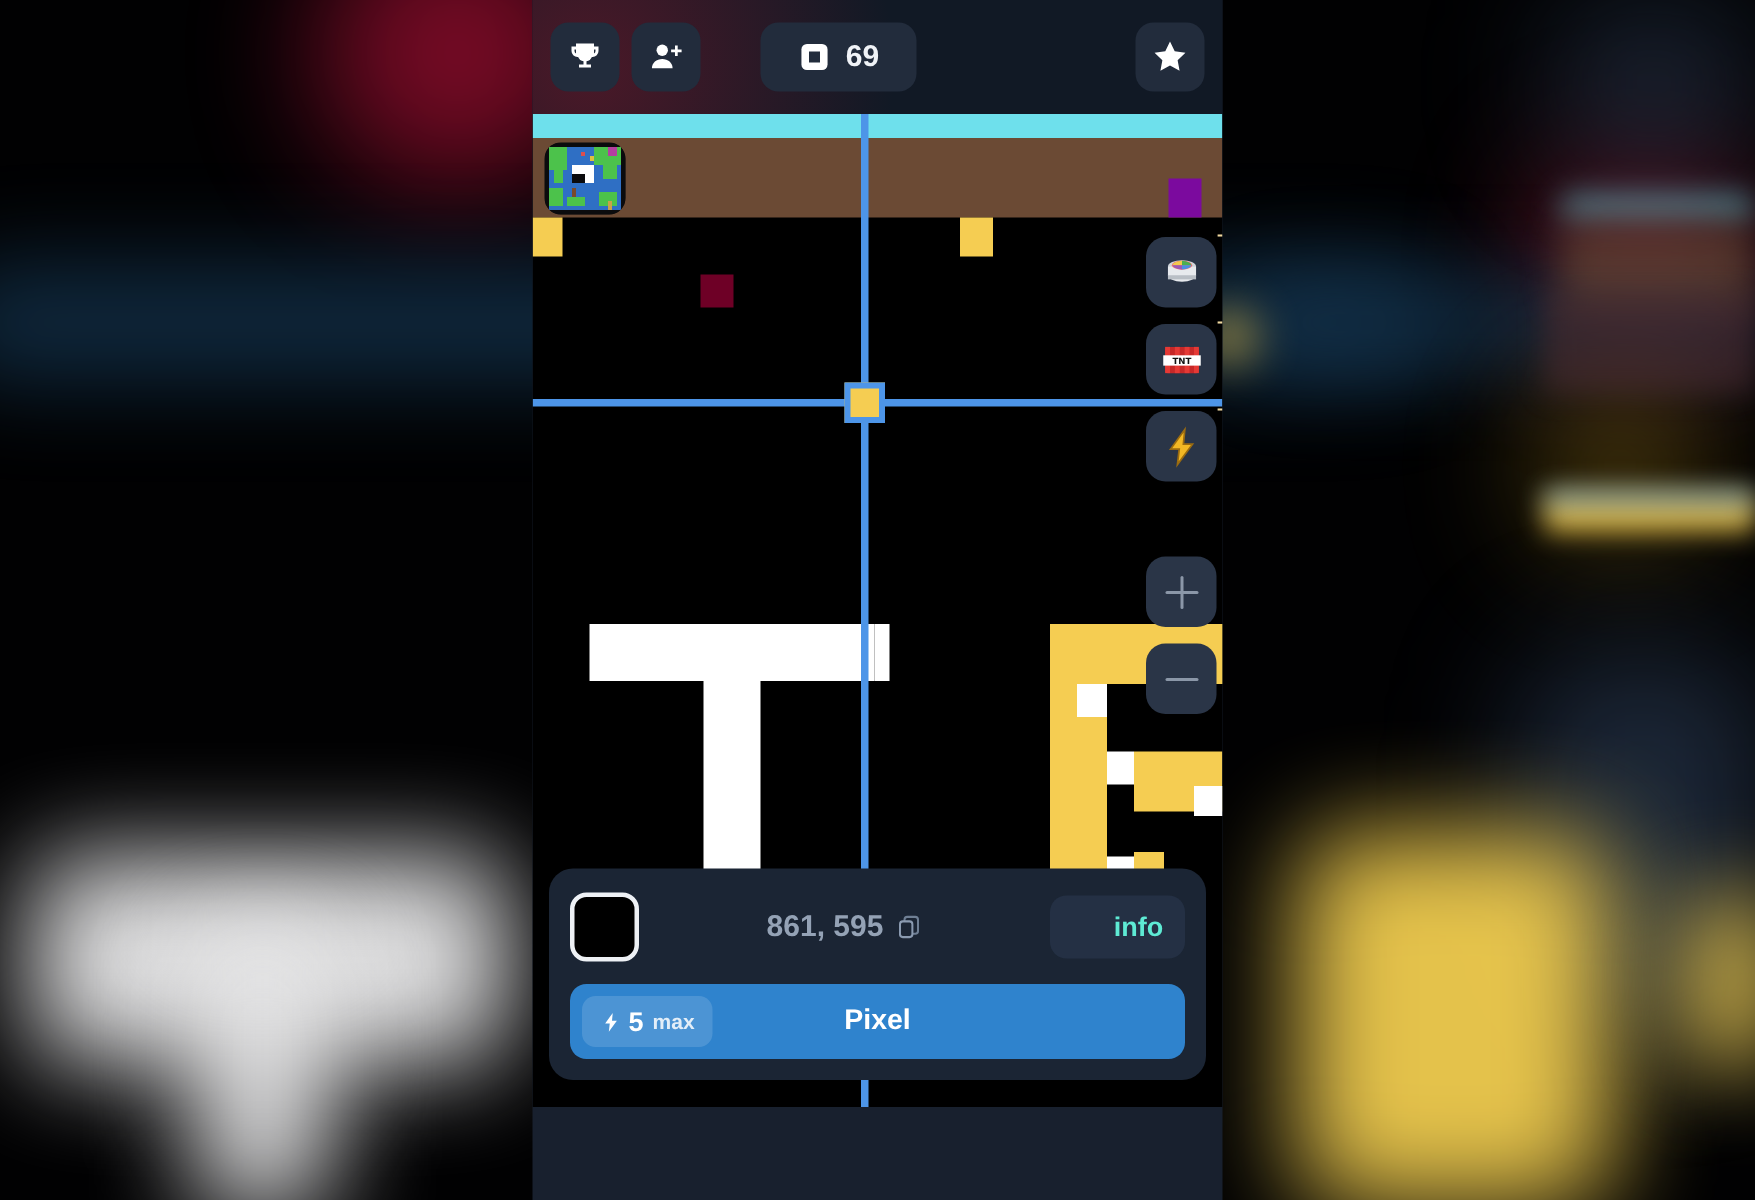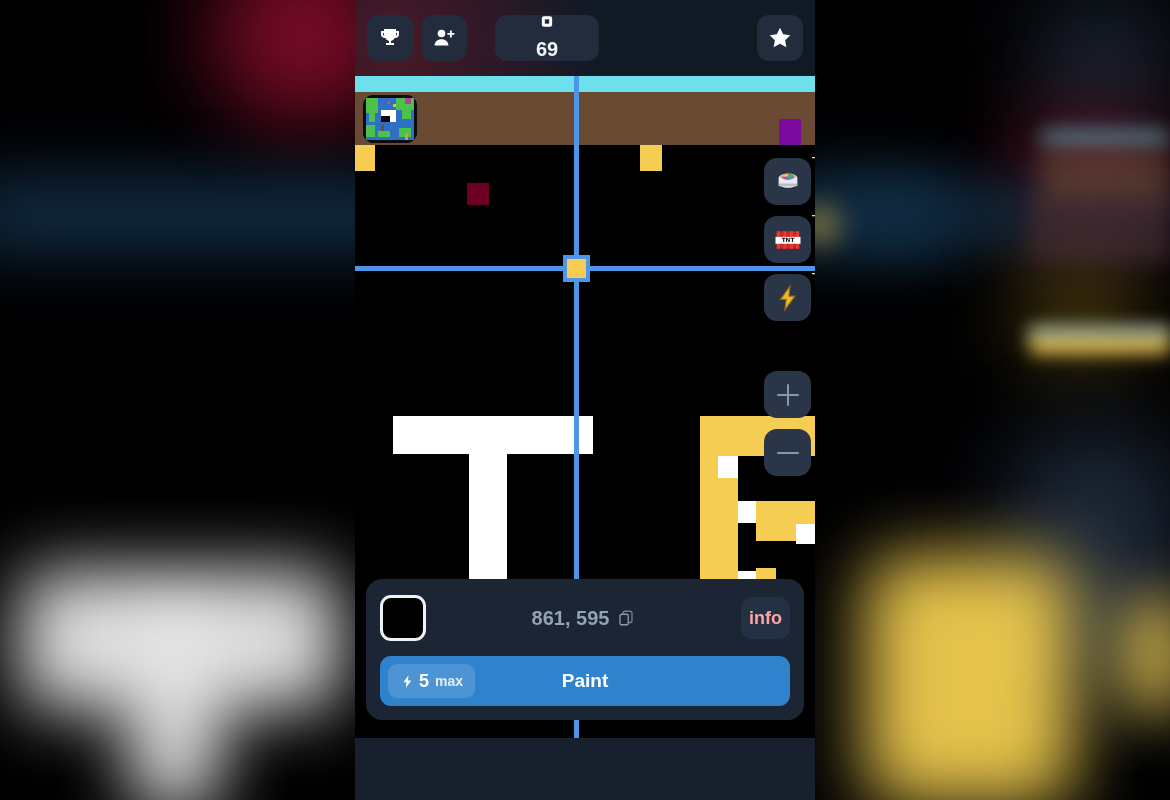--- a/index.html
+++ b/index.html
@@ -217,35 +217,34 @@
     background: #222c3c;
     border-radius: 12px;
     display: flex;
     align-items: center;
     justify-content: center;
     cursor: pointer;
     position: relative;
     z-index: 1;
   }
   #pixel-counter {
-    margin-left: 20px;
+    margin-left: 32px;
     height: 46px;
     min-width: 104px;
     background: #222c3c;
     border-radius: 12px;
     display: flex;
     align-items: center;
     justify-content: center;
     gap: 10px;
     padding: 0 16px;
     box-sizing: border-box;
     cursor: pointer;
     position: relative;
     z-index: 1;
-    flex-direction: column;
   }
   #pixel-count-value {
     color: #f0f3f7;
     font-size: 20px;
     font-weight: 700;
   }
   #toolbar-spacer { flex: 1; }
 
   
   #canvas-wrap {
@@ -390,30 +389,31 @@
     justify-content: center;
     gap: 8px;
     cursor: pointer;
   }
   #coords-text {
     color: #94a2b5;
     font-size: 20px;
     font-weight: 600;
   }
   #info-btn {
-    width: 49px; height: 42px;
+    width: 62px; height: 42px;
     background: #243044;
     border-radius: 11px;
     display: flex;
     align-items: center;
     justify-content: center;
-    color: #fca5a5;
+    color: #5eead4;
     font-size: 18px;
     font-weight: 600;
     cursor: pointer;
+    padding-left: 28px;
   }
   #paint-button {
     margin-top: 13px;
     height: 50px;
     background: #2f83cd;
     border-radius: 11px;
     display: flex;
     align-items: center;
     padding: 0 8px;
     box-sizing: border-box;
@@ -622,17 +622,17 @@
       <div id="paint-button">
         <div id="energy-chip">
           <span style="display:flex;">
             <svg width="15" height="17" viewBox="0 0 24 24">
               <path fill="#ffffff" d="M13.6 2L5.5 13.2h4.9L9.4 22l8.6-11.6h-5.2z"></path>
             </svg>
           </span>
           <span id="energy-value">5</span>
           <span id="energy-max">max</span>
         </div>
-        <span id="paint-label">Paint</span>
+        <span id="paint-label">Pixel</span>
       </div>
     </div>
   </div>
 </div>
 
 </body></html>

